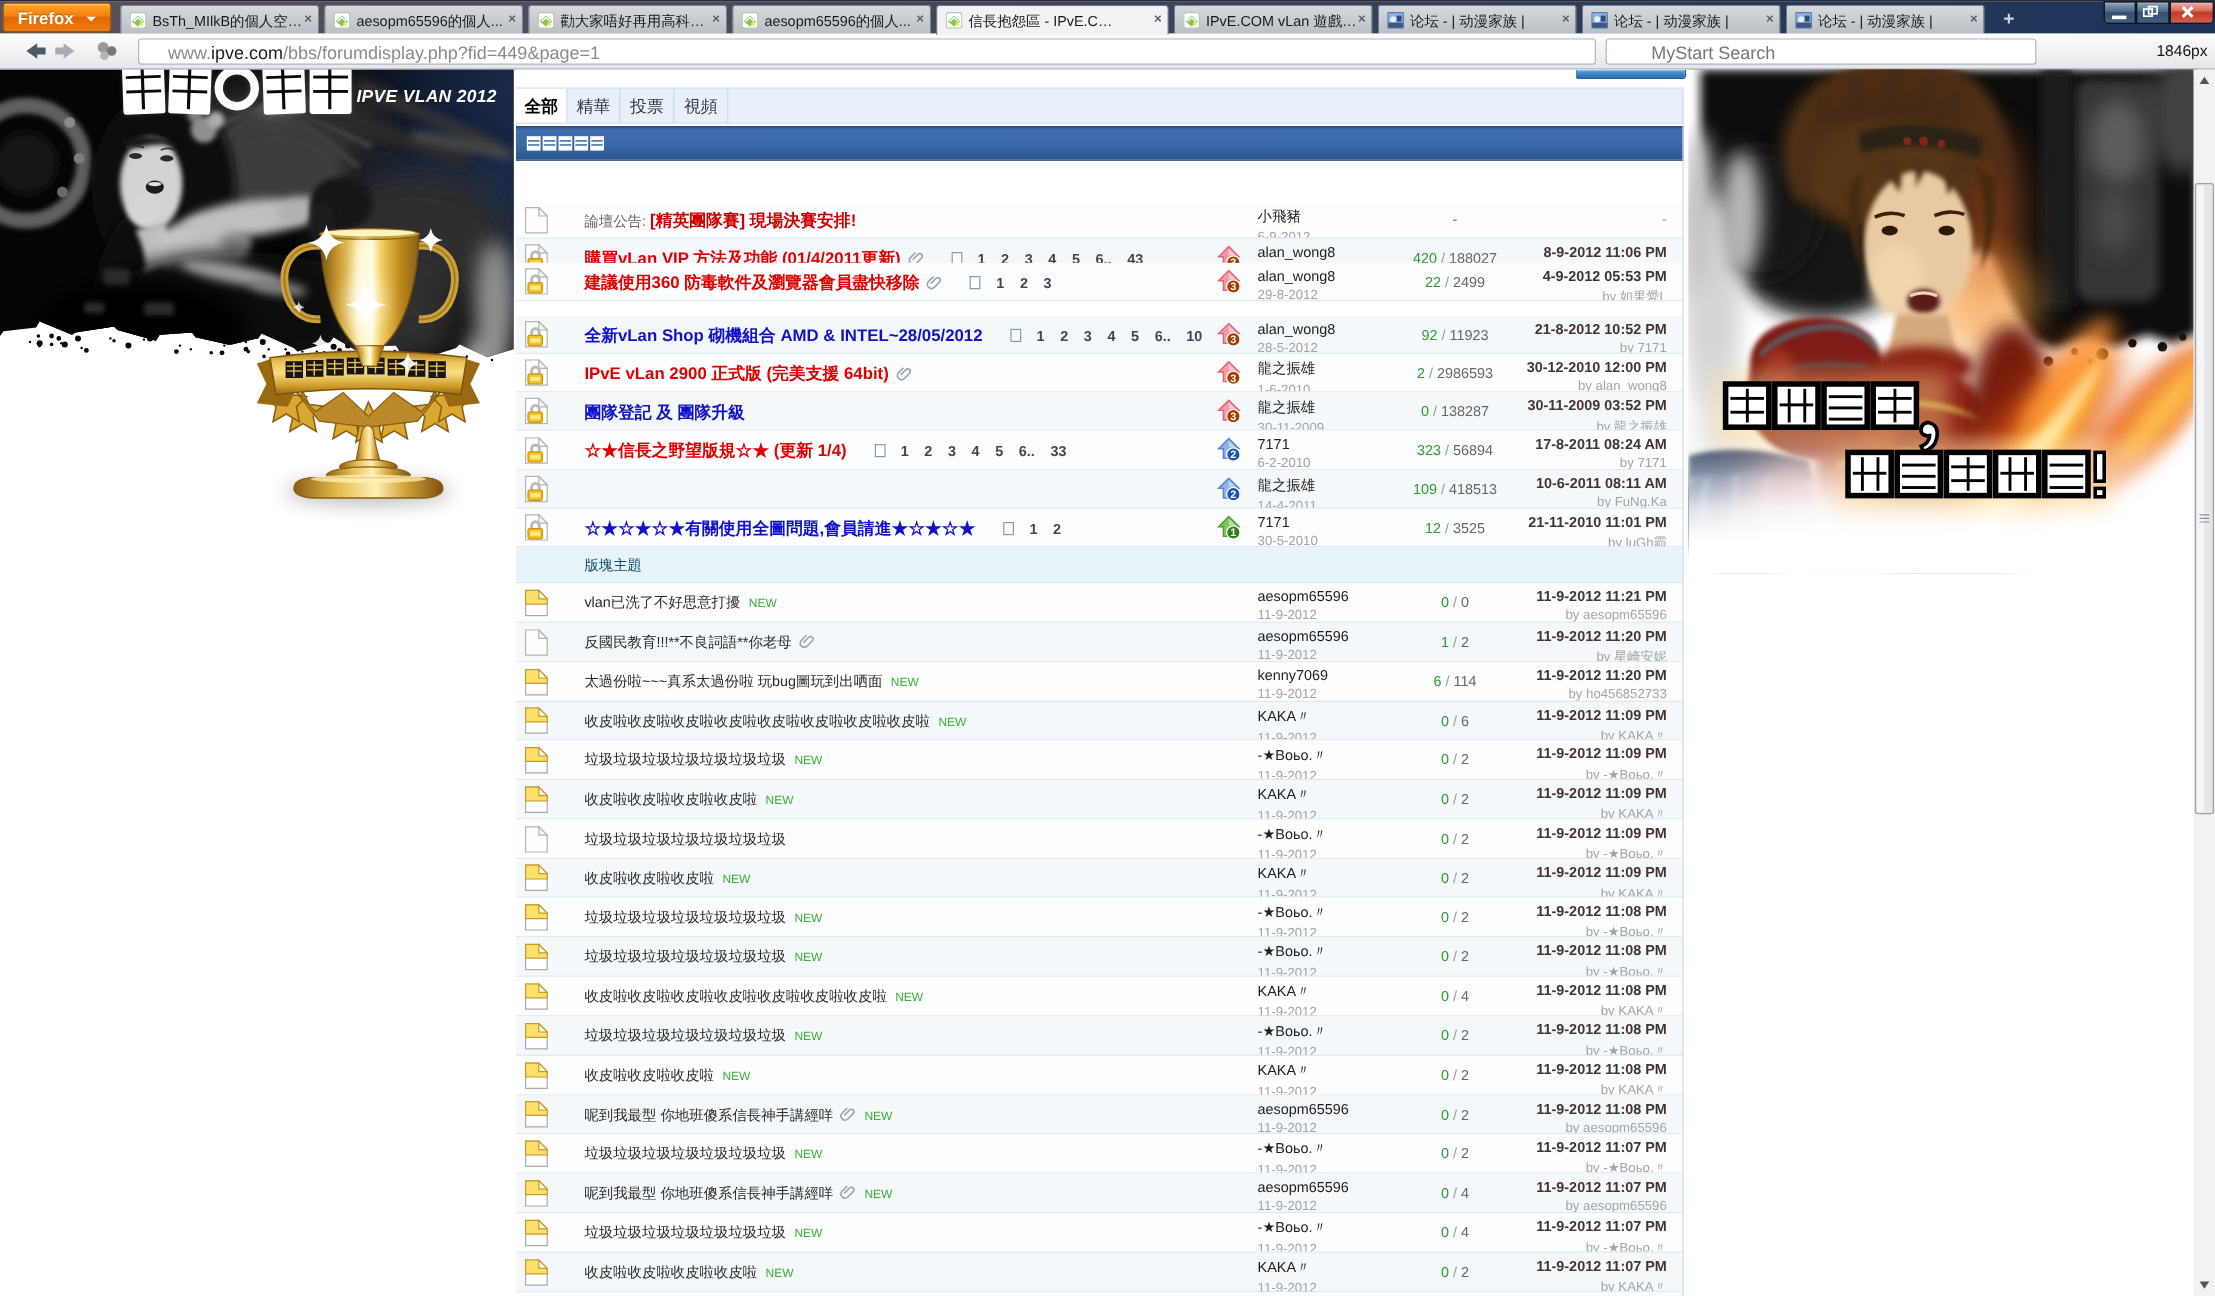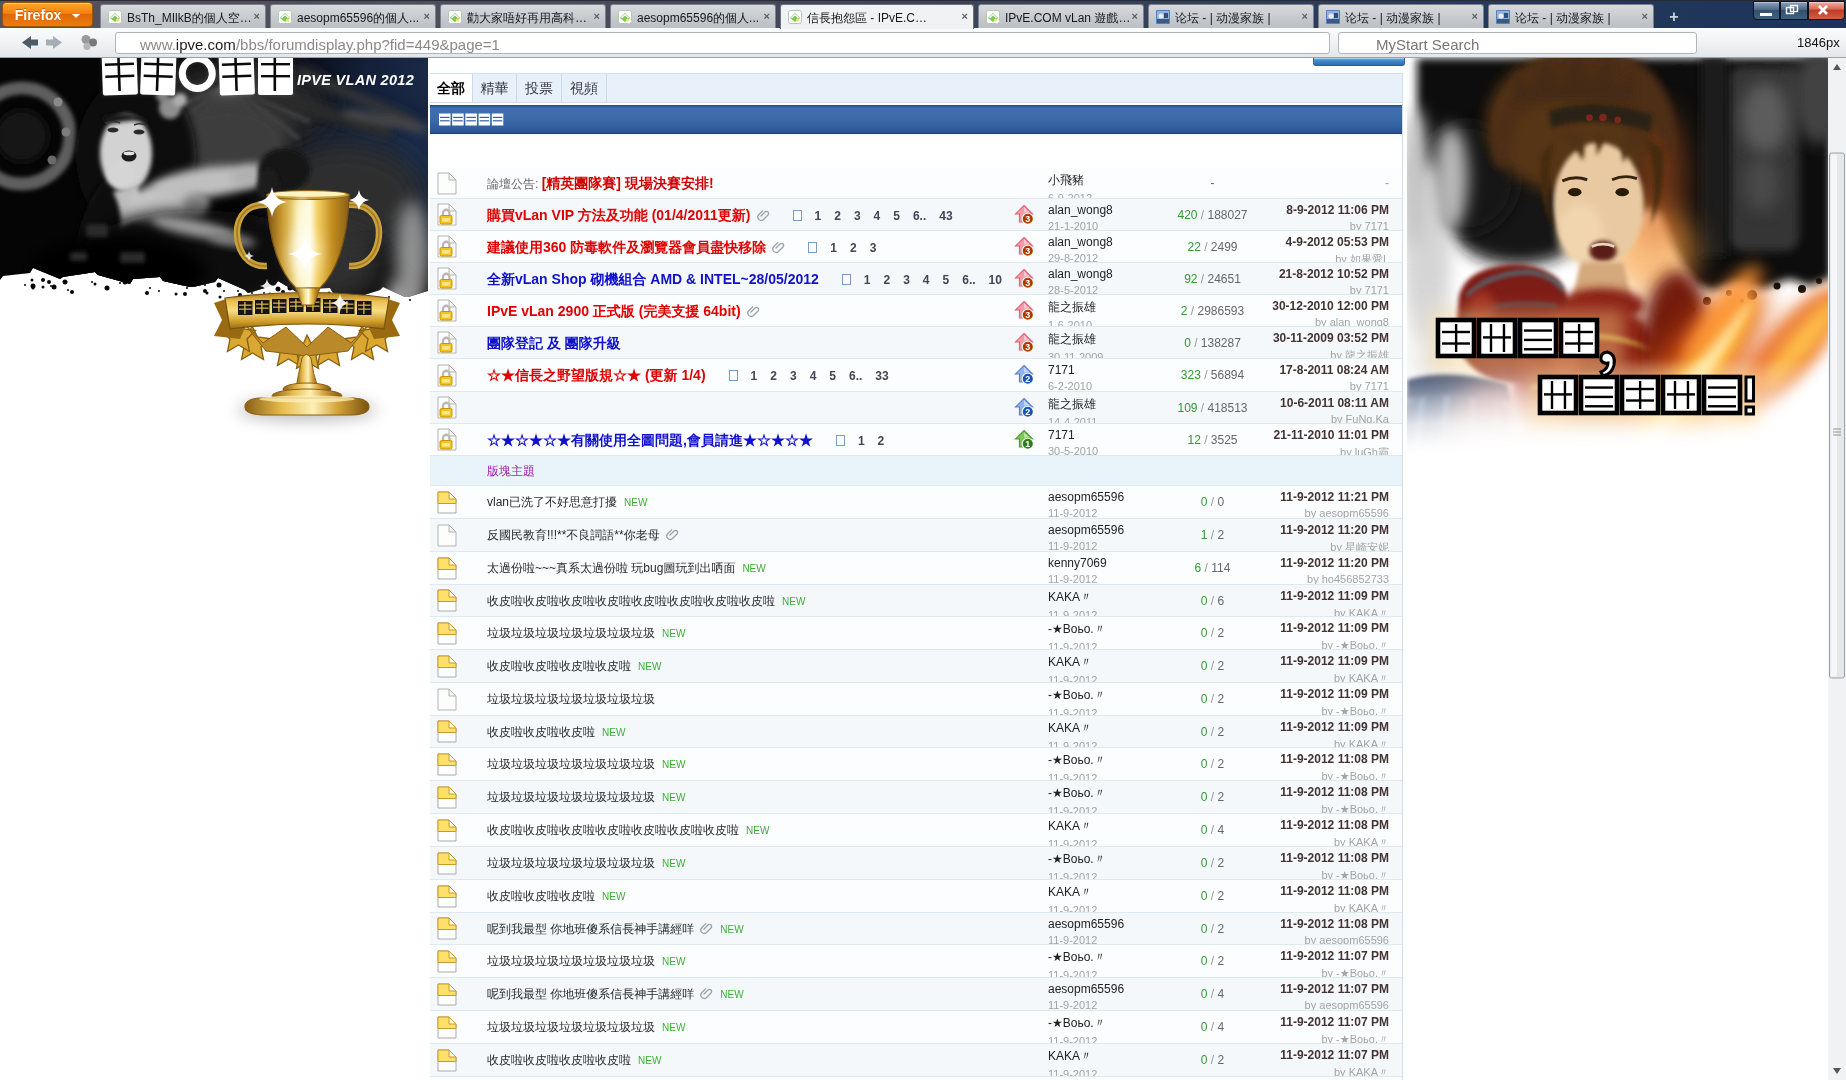--- a/index.html
+++ b/index.html
@@ -191,21 +191,21 @@
 .ftab{position:absolute;top:0;height:28px;line-height:28px;text-align:center;font-size:14px;color:#334;border-right:1px solid #c9daea}
 .ftab.on{background:#fff;font-weight:bold;color:#000}
 #bluebar{position:absolute;left:0;top:47px;width:973px;height:29px;
  background:linear-gradient(#244a7e 0%,#4170b0 12%,#3a68a8 55%,#2e5996 92%,#27508b 100%);
  border-bottom:1px solid #1d4173}
 #colhead{position:absolute;left:0;top:79px;width:973px;height:31px;
  background:linear-gradient(#f8fbfd,#e9f1f8);border-bottom:1px solid #d2e0ec;color:#556;font-size:12px}
 #rows{position:absolute;left:0;top:110px;width:973px}
 .row{position:absolute;left:0;width:973px;border-bottom:1px solid #dfe9f1;overflow:hidden}
 .bgA{background:#fbfdfe}.bgB{background:#f4f8fb}
-.sep{background:#e9f3fa;color:#a21caf;font-size:12px}
+.sep{background:#e9f3fa;color:#0c4a6e;font-size:12px}
 .ticon{position:absolute;left:7px;width:20px;height:23px}
 .pin{position:absolute;left:583px;width:22px;height:22px}
 .tit{position:absolute;left:57px;white-space:nowrap;font-size:12px;color:#2b2b2b}
 .tit.red{font-size:14px;font-weight:bold;color:#e00000}
 .tit.blu{font-size:14px;font-weight:bold;color:#1111cc}
 .new{font-size:10px;font-weight:normal;color:#3cb035;margin-left:7px}
 .pgs{font-size:12px;color:#445;margin-left:10px;letter-spacing:0}
 .pgs span{margin-left:13px}
 .pgico{display:inline-block;width:9px;height:11px;border:1px solid #7a9cc4;background:#fff;vertical-align:-1px;margin-left:12px}
 .auth{position:absolute;left:618px;font-size:12px;color:#222;white-space:nowrap}
@@ -268,21 +268,21 @@
           <svg class="pin" style="top:5px" viewBox="0 0 22 22">
             <path d="M11 1.5 L19.5 10 H15.5 V18 H6.5 V10 H2.5 Z" fill="#f49ba8" stroke="#e06478" stroke-width="1.2"></path>
             <path d="M11 3 L16.5 8.5 L11 8.5 Z" fill="#fff" opacity=".45"></path>
             <circle cx="14.8" cy="14.8" r="5.6" fill="#a83c00" stroke="#fff" stroke-width="1.1"></circle>
             <text x="14.8" y="18" font-size="9" font-weight="bold" fill="#fff" text-anchor="middle" font-family="Liberation Sans">3</text>
           </svg>
           <span class="auth" style="top:4px">alan_wong8<span class="d">21-1-2010</span></span>
           <span class="reps" style="line-height:32px"><b>420</b> / <span>188027</span></span>
           <span class="lastp" style="top:4px"><b>8-9-2012 11:06 PM</b><span class="by">by 7171</span></span>
         </div>
-<div class="row bgA" style="top:63px;height:32px">
+<div class="row bgA" style="top:51px;height:32px">
           <svg class="ticon" style="top:4px" viewBox="0 0 20 23">
             <path d="M1 1 H12 L19 8 V22 H1 Z" fill="#fdfdfb" stroke="#b3b3b3"></path>
             <path d="M12 1 L12 8 H19 Z" fill="#f4f4f0" stroke="#b3b3b3"></path>
             <path d="M6 13 v-3 a3.2 3.2 0 0 1 6.4 0 v3" fill="none" stroke="#b9b9b9" stroke-width="2.4"></path>
             <rect x="3" y="12.5" width="12" height="8.5" rx="1.5" fill="#f3c224" stroke="#c9940a"></rect>
             <rect x="5" y="15" width="8" height="3.5" fill="#ffe98c"></rect>
           </svg>
           <span class="tit red" style="line-height:32px">建議使用360 防毒軟件及瀏覽器會員盡快移除<svg style="margin-left:6px;vertical-align:-2px" width="13" height="13" viewBox="0 0 13 13">
               <path d="M3.5 7.5 L8 3 a2.1 2.1 0 0 1 3 3 L6.5 10.5 a3.4 3.4 0 0 1 -4.8 -4.8 L6 1.4" fill="none" stroke="#9aa2aa" stroke-width="1.3"></path>
             </svg><span class="pgs"><span class="pgico"></span><span>1</span><span>2</span><span>3</span></span></span>
@@ -305,21 +305,21 @@
             <rect x="5" y="15" width="8" height="3.5" fill="#ffe98c"></rect>
           </svg>
           <span class="tit blu" style="line-height:32px">全新vLan Shop 砌機組合 AMD &amp; INTEL~28/05/2012<span class="pgs"><span class="pgico"></span><span>1</span><span>2</span><span>3</span><span>4</span><span>5</span><span>6..</span><span>10</span></span></span>
           <svg class="pin" style="top:5px" viewBox="0 0 22 22">
             <path d="M11 1.5 L19.5 10 H15.5 V18 H6.5 V10 H2.5 Z" fill="#f49ba8" stroke="#e06478" stroke-width="1.2"></path>
             <path d="M11 3 L16.5 8.5 L11 8.5 Z" fill="#fff" opacity=".45"></path>
             <circle cx="14.8" cy="14.8" r="5.6" fill="#a83c00" stroke="#fff" stroke-width="1.1"></circle>
             <text x="14.8" y="18" font-size="9" font-weight="bold" fill="#fff" text-anchor="middle" font-family="Liberation Sans">3</text>
           </svg>
           <span class="auth" style="top:4px">alan_wong8<span class="d">28-5-2012</span></span>
-          <span class="reps" style="line-height:32px"><b>92</b> / <span>24651</span></span>
+          <span class="reps" style="line-height:32px"><b>92</b> / <span>11923</span></span>
           <span class="lastp" style="top:4px"><b>21-8-2012 10:52 PM</b><span class="by">by 7171</span></span>
         </div>
 <div class="row bgA" style="top:127px;height:32px">
           <svg class="ticon" style="top:4px" viewBox="0 0 20 23">
             <path d="M1 1 H12 L19 8 V22 H1 Z" fill="#fdfdfb" stroke="#b3b3b3"></path>
             <path d="M12 1 L12 8 H19 Z" fill="#f4f4f0" stroke="#b3b3b3"></path>
             <path d="M6 13 v-3 a3.2 3.2 0 0 1 6.4 0 v3" fill="none" stroke="#b9b9b9" stroke-width="2.4"></path>
             <rect x="3" y="12.5" width="12" height="8.5" rx="1.5" fill="#f3c224" stroke="#c9940a"></rect>
             <rect x="5" y="15" width="8" height="3.5" fill="#ffe98c"></rect>
           </svg>

